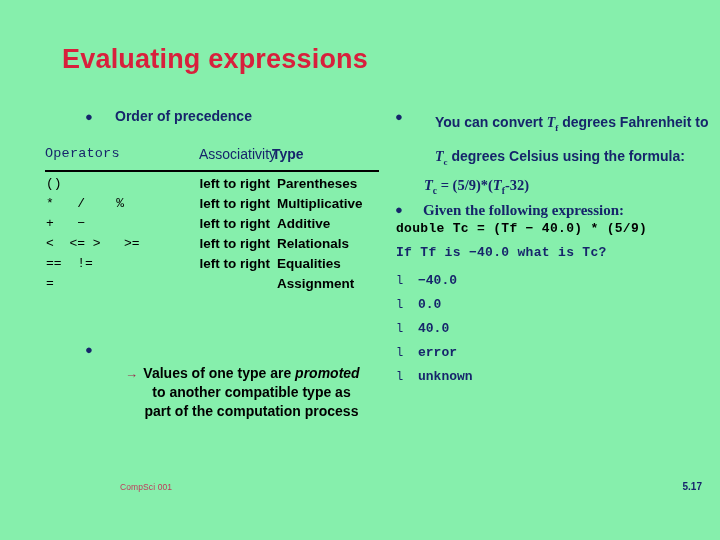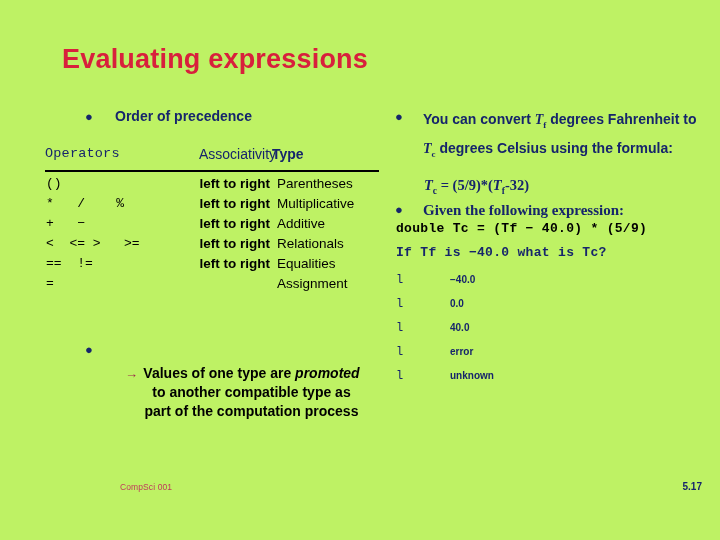--- a/index.html
+++ b/index.html
@@ -12,21 +12,21 @@
     height: 540px;
     position: relative;
     overflow: hidden;
     font-family: "Liberation Sans", sans-serif;
     -webkit-font-smoothing: none;
   }
 
   .slide {
     position: absolute;
     inset: 0;
-    background: #bef264;
+    background: #86efac;
   }
 
   
   .slide-title {
     position: absolute;
     left: 62px;
     top: 44px;
     font-size: 27px;
     font-weight: bold;
     color: #d8203c;
@@ -138,21 +138,21 @@
     text-align: right;
     font-size: 13.5px;
     font-weight: bold;
     color: #000000;
   }
   .prec-type {
     position: absolute;
     left: 232px;
     top: 0;
     font-size: 13.5px;
-    font-weight: normal;
+    font-weight: bold;
     color: #000000;
   }
 
   
   #auto-conv {
     left: 85px;
     top: 341px;
   }
   #auto-conv .dot-bullet { margin-right: 20px; }
   #auto-conv .bullet-text {
@@ -187,22 +187,23 @@
 
   
   #convert-bullet {
     left: 395px;
     top: 108px;
     width: 320px;
   }
   #convert-bullet .dot-bullet { margin-right: 18px; }
   #convert-bullet .bullet-text {
     font-size: 14px;
-    line-height: 23px;
+    line-height: 28px;
     width: 285px;
+    margin-left: 12px;
   }
   .var {
     font-family: "Liberation Serif", serif;
     font-style: italic;
     font-weight: bold;
   }
   .var sub {
     font-style: normal;
     font-size: 9px;
   }
@@ -257,26 +258,25 @@
     display: flex;
     align-items: baseline;
   }
   .bar-bullet {
     flex: 0 0 22px;
     font-family: "Liberation Mono", monospace;
     font-size: 12px;
     color: #16256b;
   }
   .answer-text {
-    font-family: Liberation Sans, sans-serif;
-    font-size: 10px;
+    font-family: Liberation Mono, monospace;
+    font-size: 13px;
     font-weight: bold;
     color: #16256b;
     white-space: pre;
-    margin-left: 32px;
   }
 
   
   #footer-course {
     position: absolute;
     left: 84px;
     top: 482px;
     font-size: 8.5px;
     color: #c0395c;
     letter-spacing: 0.1px;

